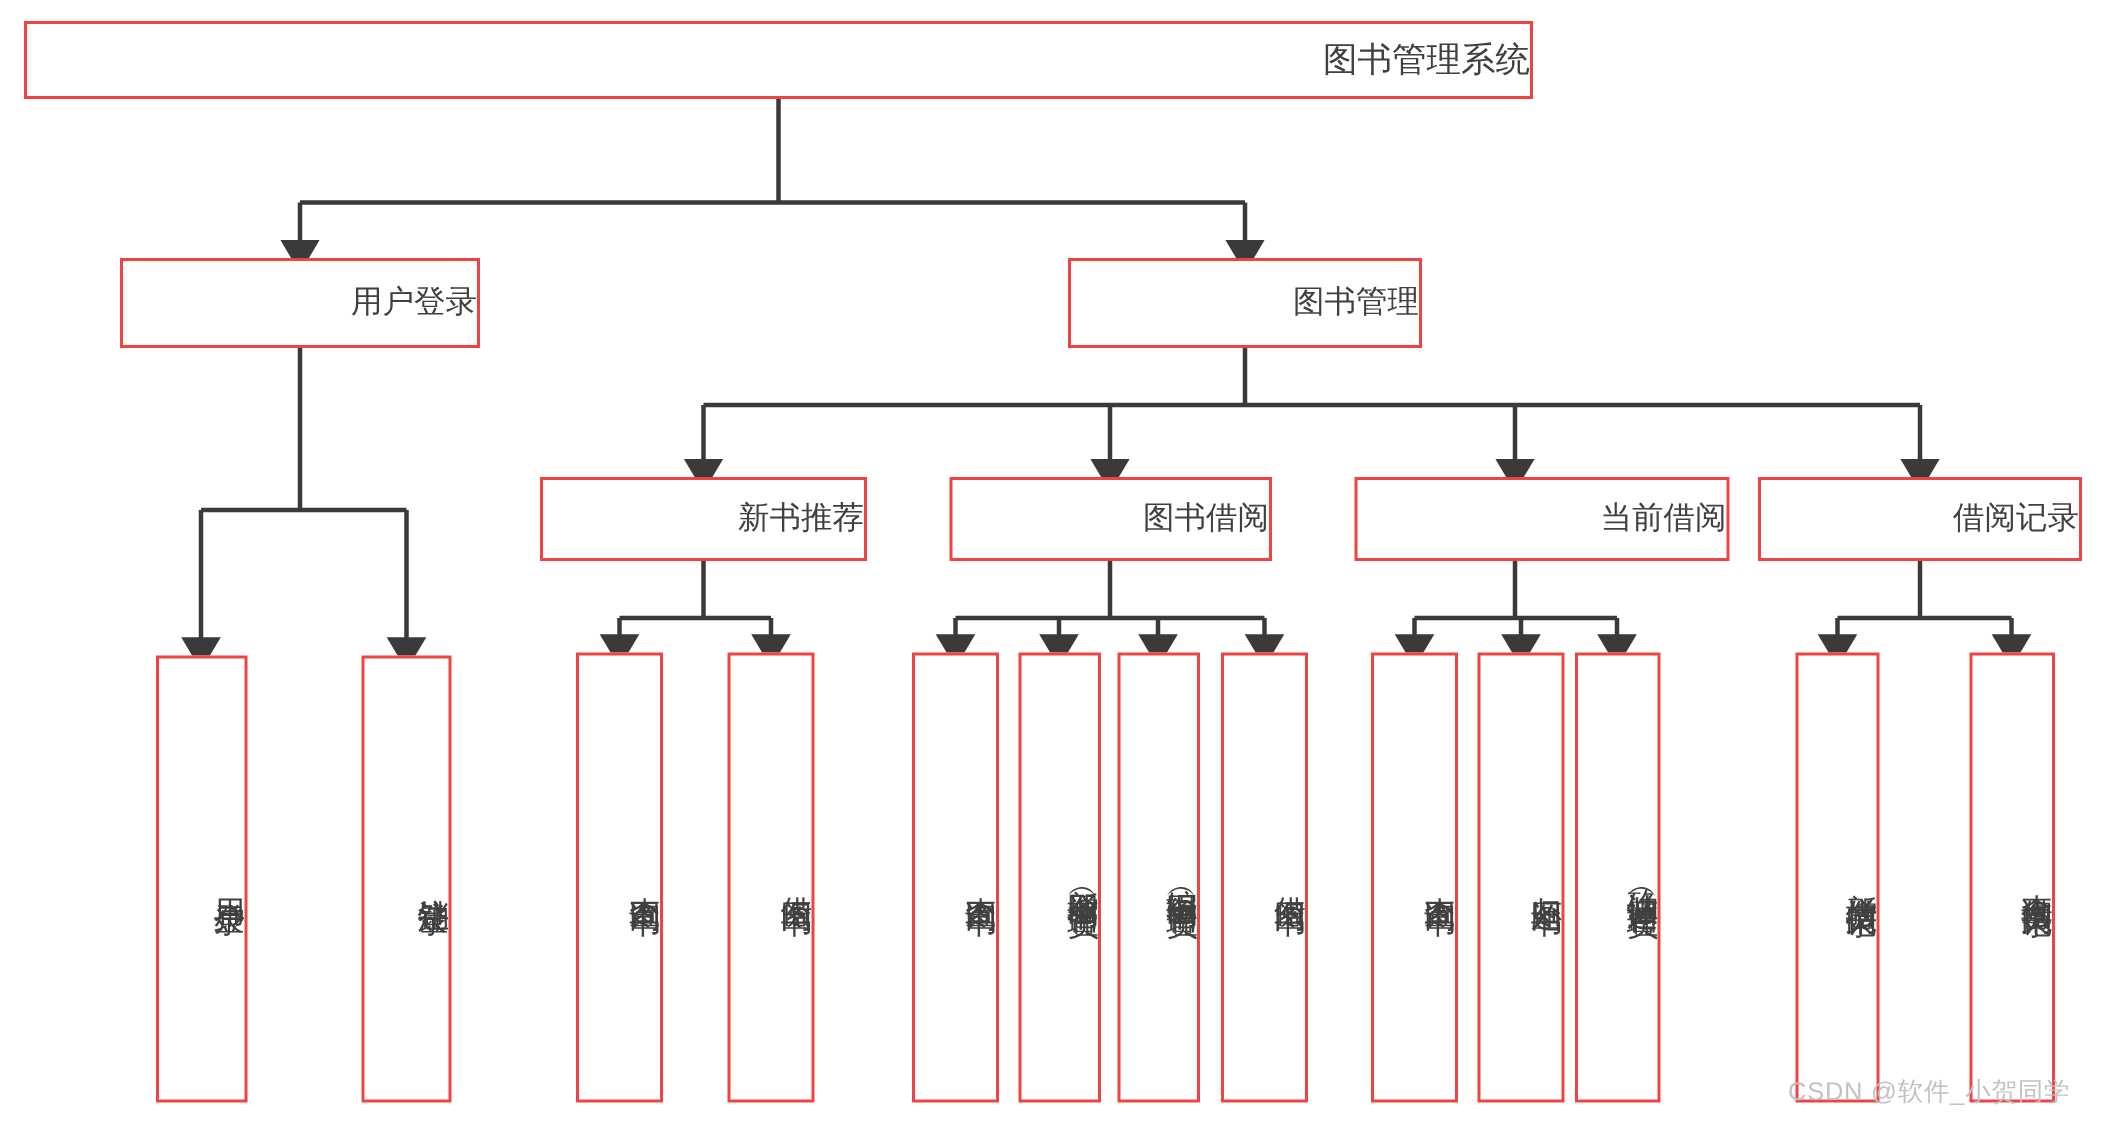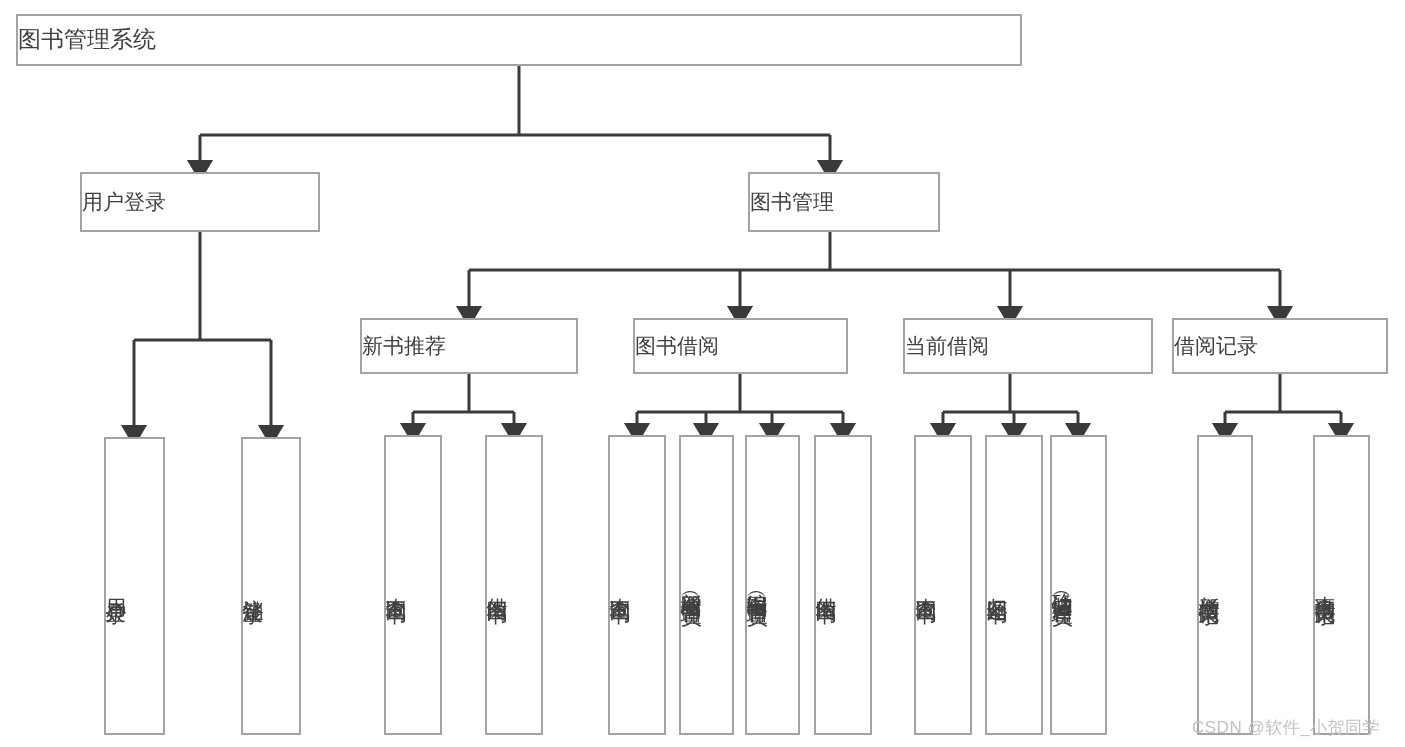--- a/index.html
+++ b/index.html
@@ -22,25 +22,25 @@
     position: absolute;
     left: 0;
     top: 0;
     width: 1405px;
     height: 747px;
     pointer-events: none;
   }
   .node {
     position: absolute;
     box-sizing: border-box;
-    border: 2px solid #a3a3a3;
+    border: 2px solid #ef4444;
     background: #ffffff;
     display: flex;
     align-items: center;
-    justify-content: flex-start;
+    justify-content: flex-end;
     color: #404040;
     text-align: center;
     line-height: 1.18;
   }
   .node.root {
     font-size: 23px;
   }
   .node.mid {
     font-size: 21px;
   }
@@ -120,21 +120,21 @@
     </g>
   </svg>
 
   <div class="node root" id="node-root" style="left: 16px; top: 14px; width: 1006px; height: 52px;">
     <span>图书管理系统</span>
   </div>
 
   <div class="node mid" id="node-user_login" style="left: 80px; top: 172px; width: 240px; height: 60px;">
     <span>用户登录</span>
   </div>
-  <div class="node mid" id="node-book_manage" style="left: 712px; top: 172px; width: 192px; height: 60px; margin-left: 36px;">
+  <div class="node mid" id="node-book_manage" style="left: 712px; top: 172px; width: 236px; height: 60px;">
     <span>图书管理</span>
   </div>
 
   <div class="node mid" id="node-borrow_books" style="left: 633px; top: 318px; width: 215px; height: 56px;">
     <span>图书借阅</span>
   </div>
   <div class="node mid" id="node-new_books" style="left: 360px; top: 318px; width: 218px; height: 56px;">
     <span>新书推荐</span>
   </div>
   <div class="node mid" id="node-current_borrow" style="left: 903px; top: 318px; width: 250px; height: 56px;">

